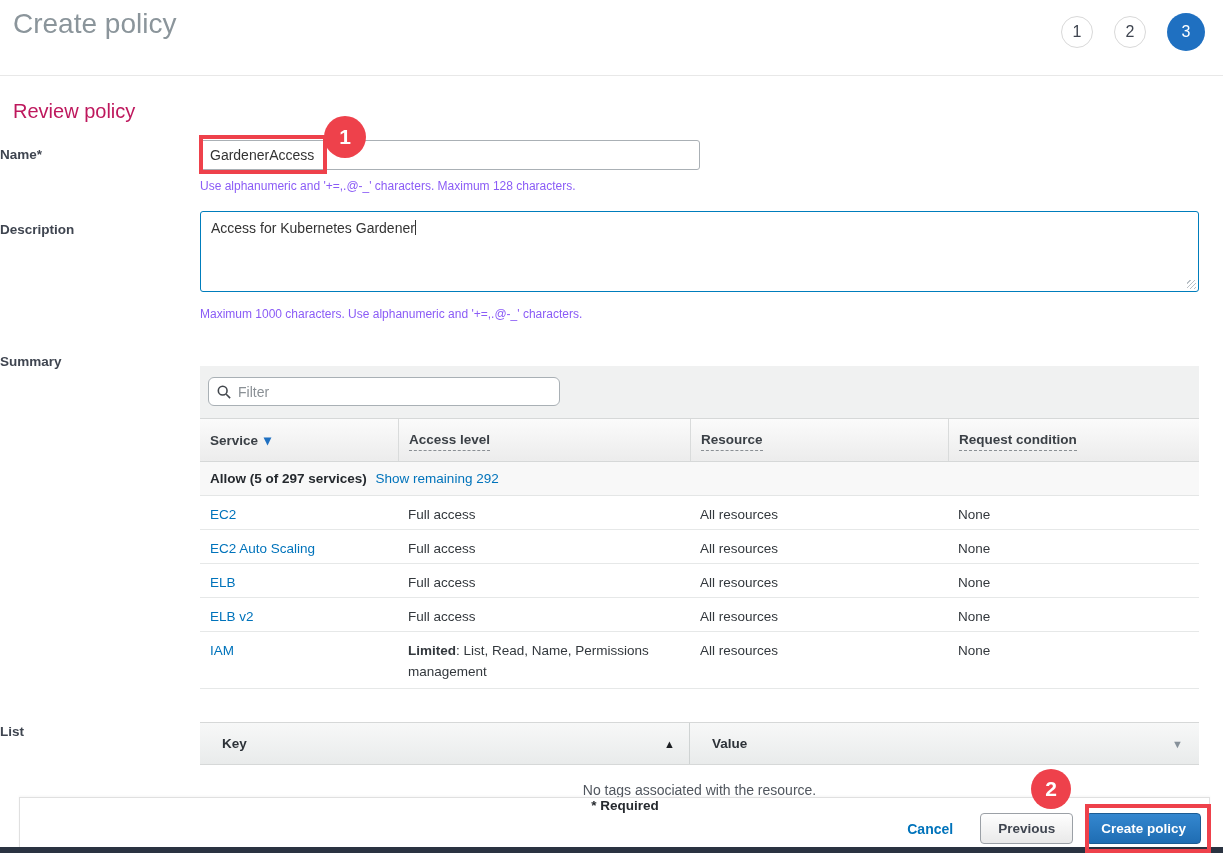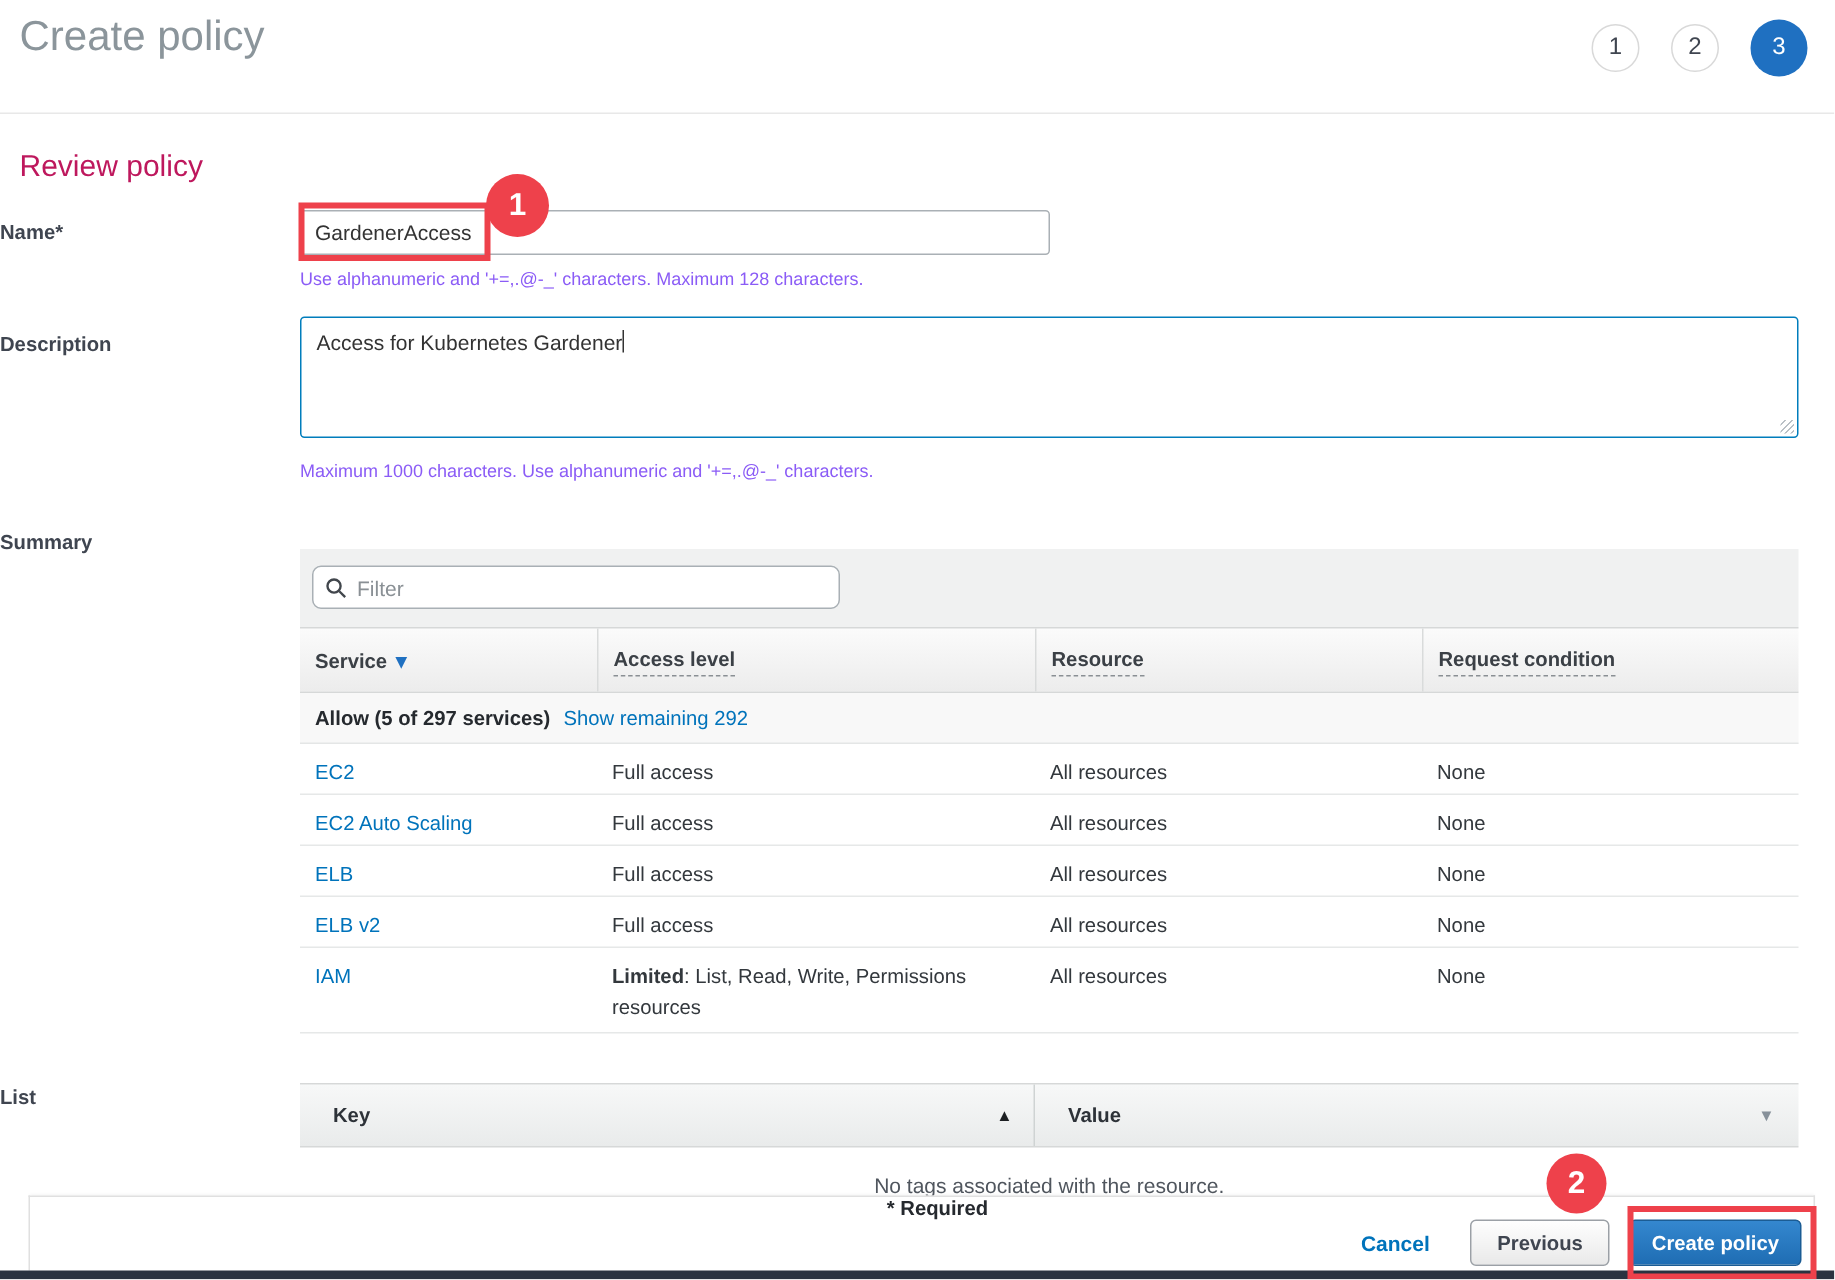--- a/index.html
+++ b/index.html
@@ -168,21 +168,21 @@
       <div class="cell">None</div>
     </div>
     <div class="trow h34 grid-cols">
       <div class="cell"><span class="svc-link">ELB v2</span></div>
       <div class="cell"><span class="bold"></span><span>Full access</span></div>
       <div class="cell">All resources</div>
       <div class="cell">None</div>
     </div>
     <div class="trow h57 grid-cols">
       <div class="cell"><span class="svc-link">IAM</span></div>
-      <div class="cell"><span class="bold">Limited</span><span>: List, Read, Write, Permissions resources</span></div>
+      <div class="cell"><span class="bold">Limited</span><span>: List, Read, Name, Permissions management</span></div>
       <div class="cell">All resources</div>
       <div class="cell">None</div>
     </div>
   </div>
 
   <div class="flabel" style="top:724px;">List</div>
   <div class="tags-panel">
     <div class="tags-col tags-key">
       <span>Key</span>
       <span class="sort-asc">▲</span>

